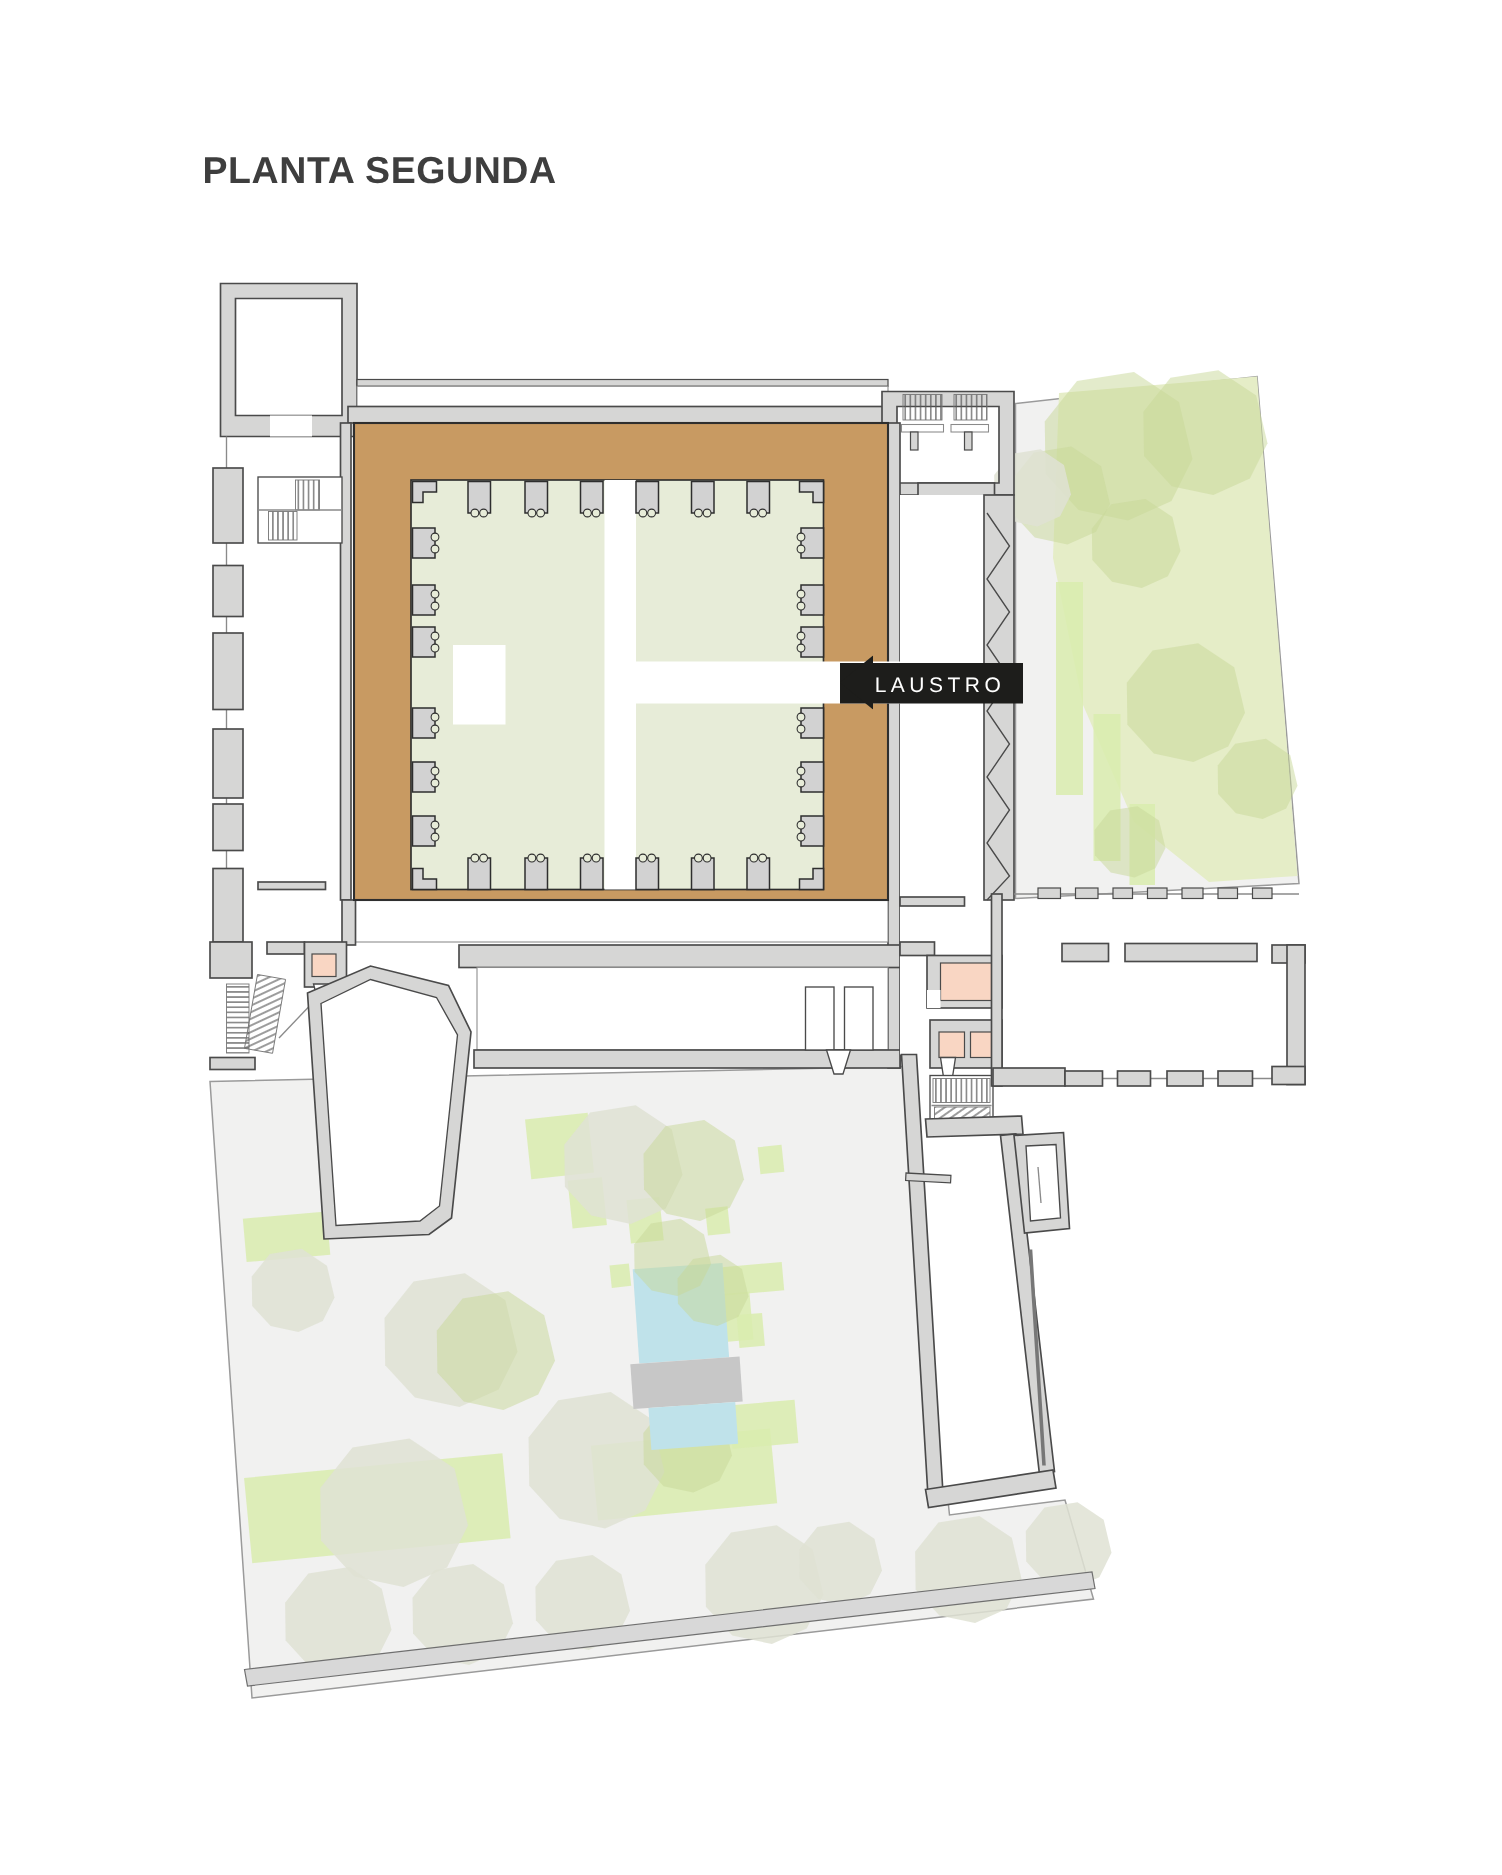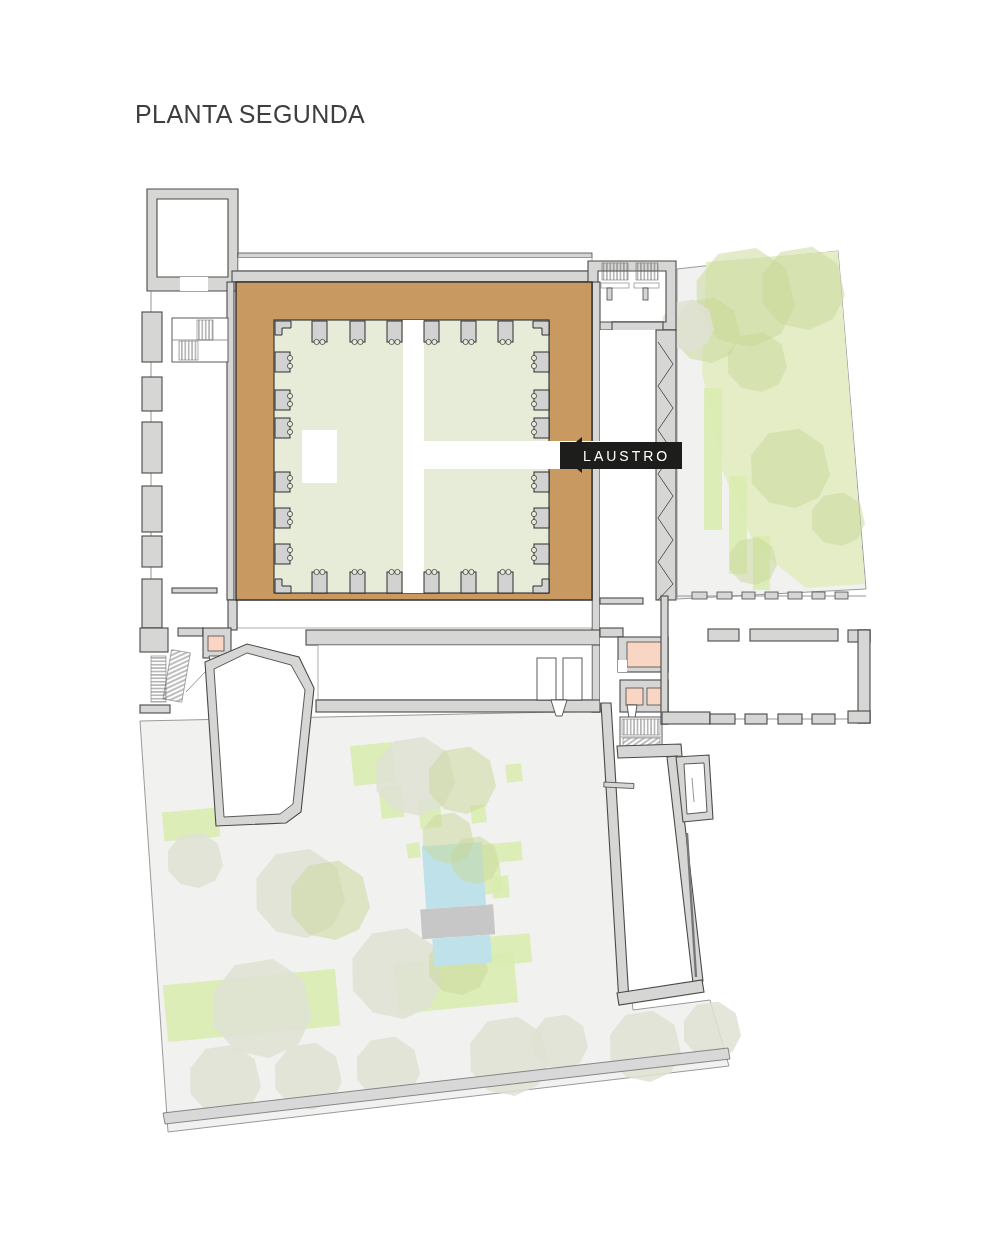--- a/index.html
+++ b/index.html
@@ -1,18 +1,18 @@
 <!DOCTYPE html>
 <html style="--title_text: #3e3e3e; --wall_fill: #d6d6d5; --wall_stroke: #4a4a4a; --outline_dark: #2e2e2e; --room_white: #ffffff; --cloister_brown: #c89a62; --courtyard_green: #e7ecd8; --column_gray: #d2d2d2; --garden_gray: #f1f1f0; --garden_green: #e5edc7; --hedge_green: #d9ecae; --tree_green: #c7d898; --tree_sage: #dfe2d4; --pool_blue: #bfe2ea; --bridge_gray: #c7c7c7; --room_pink: #f9d6c3; --label_bg: #1d1d1b; --label_text: #ffffff;"><head>
 <meta charset="utf-8">
 <style>
   html,body{margin:0;padding:0;background:#ffffff;}
   #stage{position:relative;width:1001px;height:1250px;background:#ffffff;overflow:hidden;
          font-family:"Liberation Sans", sans-serif;}
-  #plan-title{position:absolute;left:135px;top:100px;font-size:25px;font-weight:400;
+  #plan-title{position:absolute;left:135px;top:100px;font-size:25px;font-weight:700;
               letter-spacing:.4px;color:var(--title_text);}
   #stage svg{position:absolute;left:0;top:0;}
   .wall{fill:var(--wall_fill);stroke:var(--wall_stroke);stroke-width:1.1;}
   .wallthin{fill:var(--wall_fill);stroke:var(--wall_stroke);stroke-width:.8;}
   .room{fill:var(--room_white);stroke:var(--wall_stroke);stroke-width:.9;}
   .roomline{fill:var(--room_white);stroke:#8a8a8a;stroke-width:.7;}
   .whitep{fill:var(--room_white);}
   .thin{stroke:#8a8a8a;stroke-width:.9;fill:none;}
   .zig{stroke:var(--wall_stroke);stroke-width:.9;fill:none;}
   .brown{fill:var(--cloister_brown);stroke:var(--outline_dark);stroke-width:1.4;}

